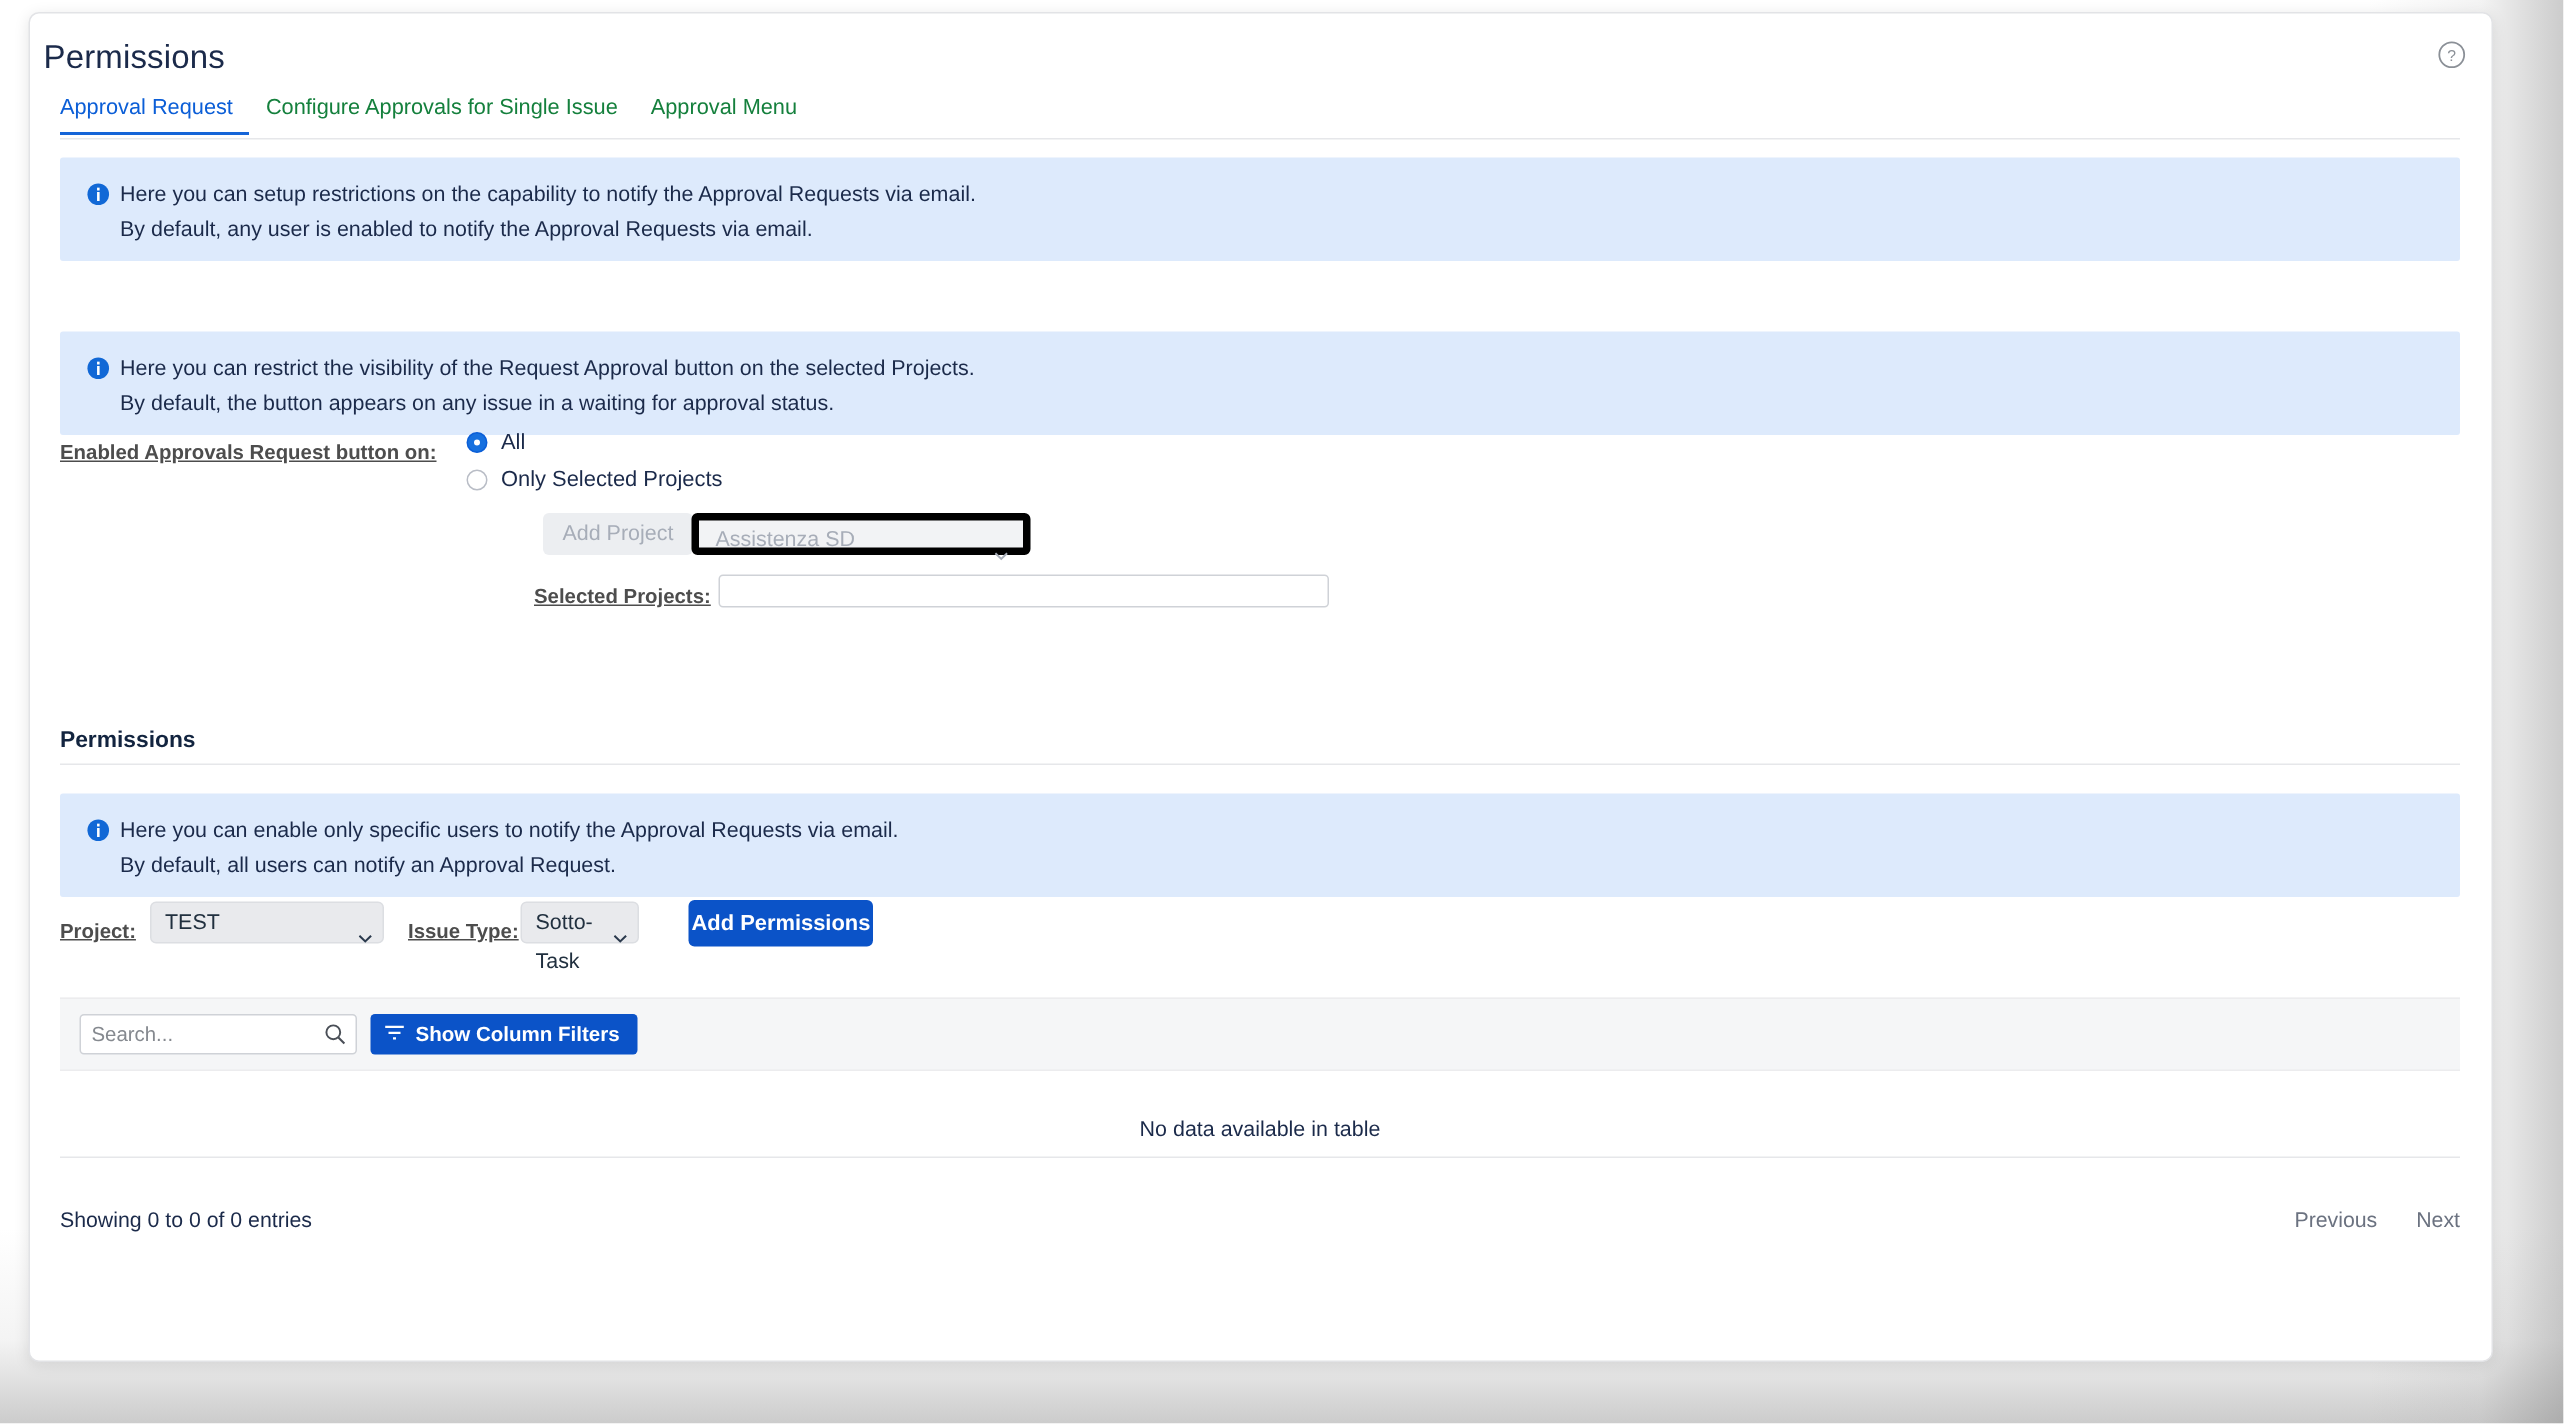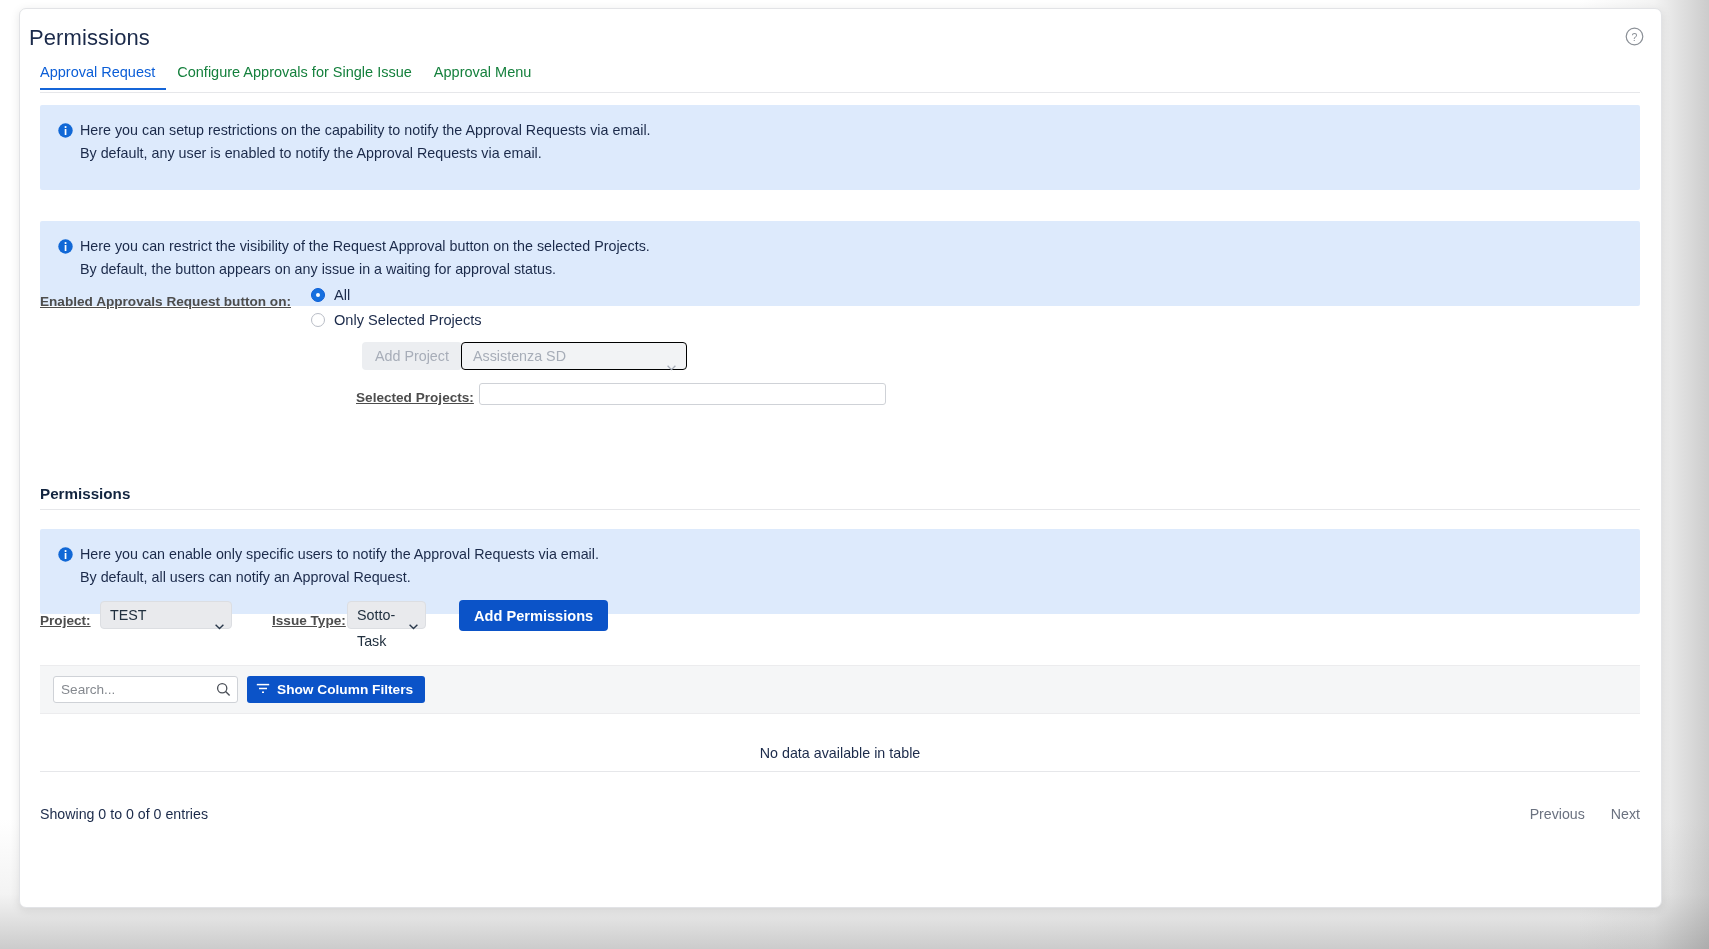--- a/index.html
+++ b/index.html
@@ -67,21 +67,21 @@
   }
   .tab:first-child { padding-left: 0; }
   .tab.active {
     color: #0b5ed7;
     border-bottom: 2px solid #1565d8;
   }
   .infobox {
     position: absolute;
     background: #ddeafc;
     border-radius: 2px;
-    padding: 14px 16px 26px 40px;
+    padding: 14px 16px 10px 40px;
     font-size: 14.3px;
     color: #1b2a4a;
     line-height: 1.58;
   }
   .infobox .i-icon {
     position: absolute;
     left: 18px; top: 17px;
     width: 15px; height: 15px;
   }
   .section-head {
@@ -140,21 +140,21 @@
     font-size: 14.3px;
     font-family: "Liberation Sans", sans-serif;
     padding: 0 13px;
     height: 28px;
     line-height: 28px;
     cursor: default;
   }
   .select-disabled {
     position: absolute;
     background: #f2f3f5;
-    border: 1px solid #000000;
+    border: 5px solid #000000;
     border-radius: 4px;
     color: #a7adb8;
     font-size: 14.3px;
     height: 28px;
     line-height: 26px;
     padding: 0 11px;
   }
   .select-disabled .caret {
     position: absolute;
     right: 10px; top: 10px;
@@ -184,21 +184,21 @@
   .btn-primary {
     position: absolute;
     background: #0b53c8;
     color: #ffffff;
     border: none;
     border-radius: 4px;
     font-size: 14.6px;
     font-weight: bold;
     font-family: "Liberation Sans", sans-serif;
     height: 31px;
-    padding: 0 15px;
+    padding: 0 2px;
     cursor: pointer;
   }
   .toolbar {
     position: absolute;
     background: #f5f6f7;
     border-top: 1px solid #ececee;
     border-bottom: 1px solid #ececee;
     display: flex;
     align-items: center;
     gap: 0;
@@ -364,21 +364,21 @@
         <rect x="6.7" y="6" width="1.7" height="6" fill="#ffffff"></rect>
         <rect x="6.7" y="3.1" width="1.7" height="1.9" fill="#ffffff"></rect>
       </svg>
     </span>
     <div>Here you can enable only specific users to notify the Approval Requests via email.</div>
     <div>By default, all users can notify an Approval Request.</div>
   </div>
 
   <div class="field-label" style="left:20px; top:604px;">Project:</div>
 
-  <div class="sel" style="left:80px; top:592px; width:132px;">
+  <div class="sel" style="left:80px; top:592px; width:156px;">
     <span>TEST</span>
     <span class="caret">
       <svg width="9" height="6" viewBox="0 0 9 6">
           <path d="M0.6 0.8 L4.5 4.6 L8.4 0.8" fill="none" stroke="#2b3a4d" stroke-width="1.4"></path>
         </svg>
     </span>
   </div>
 
   <div class="field-label" style="left:252px; top:604px;">Issue Type:</div>
 

